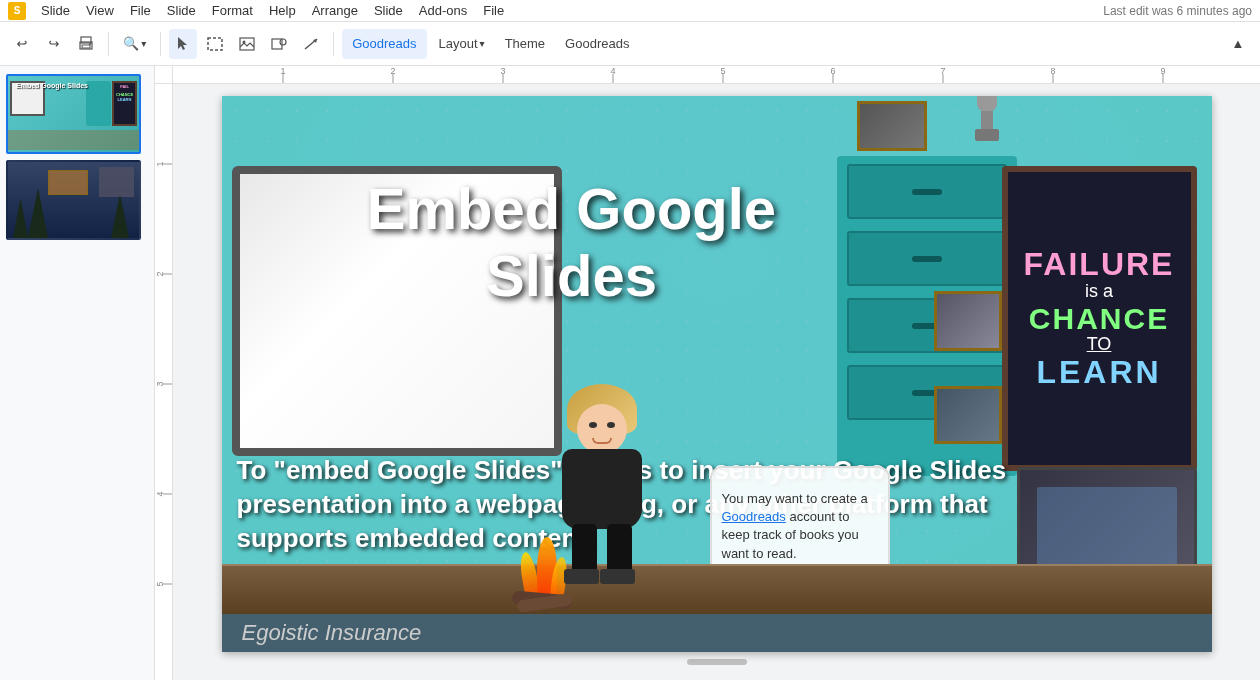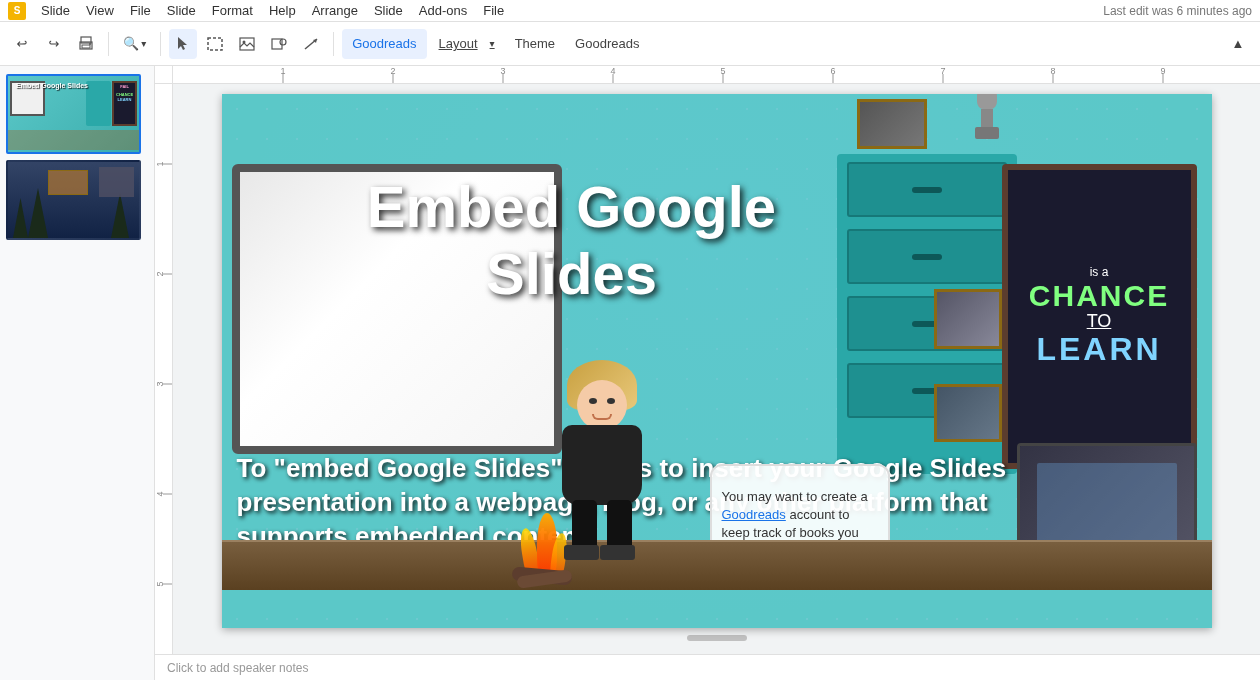--- a/index.html
+++ b/index.html
@@ -74,28 +74,27 @@
       border-radius: 4px;
       padding: 4px 10px;
       font-size: 13px;
       cursor: pointer;
       font-weight: 500;
       border: none;
       height: 30px;
       display: flex; align-items: center;
     }
     .toolbar-dropdown {
-      display: flex; align-items: center; gap: 12px;
+      display: flex; align-items: center; gap: 2px;
       padding: 4px 8px;
       border-radius: 4px;
       cursor: pointer;
       font-size: 13px;
       color: #444;
       height: 30px;
-      text-decoration: underline;
     }
     .caret { font-size: 10px; }
 
     
     .main-layout {
       display: flex;
       height: calc(680px - 22px - 44px);
     }
 
     
@@ -195,21 +194,21 @@
       justify-content: center;
       overflow: hidden;
     }
     .chalkboard-text {
       text-align: center;
       font-family: 'Arial Black', sans-serif;
       line-height: 1.1;
       padding: 10px;
     }
     .chalk-failure { color: #ff9ed2; font-size: 32px; font-weight: 900; letter-spacing: 2px; }
-    .chalk-is-a { color: #fff; font-size: 12px; }
+    .chalk-is-a { color: #fff; font-size: 18px; }
     .chalk-chance { color: #80ff80; font-size: 30px; font-weight: 900; letter-spacing: 2px; }
     .chalk-to { color: #fff; font-size: 18px; text-decoration: underline; }
     .chalk-learn { color: #80d4ff; font-size: 32px; font-weight: 900; letter-spacing: 3px; }
 
     
     .whiteboard {
       position: absolute;
       left: 10px;
       top: 70px;
       width: 330px;
@@ -566,20 +565,21 @@
           <div class="photo-frame" style="position:absolute; right:210px; top:195px; width:68px; height:60px; background:#777;">
             <div style="width:100%; height:100%; background:linear-gradient(135deg,#556,#889);"></div>
           </div>
 
           <div class="photo-frame" style="position:absolute; right:210px; top:290px; width:68px; height:58px; background:#777;">
             <div style="width:100%; height:100%; background:linear-gradient(135deg,#445566,#667788);"></div>
           </div>
 
           <div class="chalkboard">
             <div class="chalkboard-text">
+              <div class="chalk-failure">FAILURE</div>
               <div class="chalk-is-a">is a</div>
               <div class="chalk-chance">CHANCE</div>
               <div class="chalk-to">TO</div>
               <div class="chalk-learn">LEARN</div>
             </div>
           </div>
 
           <div class="whiteboard">
             <div class="whiteboard-content"></div>
 
@@ -633,29 +633,29 @@
 
             <div style="position:absolute; top:65px; left:20px; width:80px; height:80px; background:#222; border-radius:10px 10px 20px 20%;"></div>
 
             <div style="position:absolute; top:140px; left:30px; width:25px; height:50px; background:#111; border-radius:5px;"></div>
             <div style="position:absolute; top:140px; left:65px; width:25px; height:50px; background:#111; border-radius:5px;"></div>
 
             <div style="position:absolute; top:185px; left:22px; width:35px; height:15px; background:#333; border-radius:3px;"></div>
             <div style="position:absolute; top:185px; left:58px; width:35px; height:15px; background:#333; border-radius:3px;"></div>
           </div>
 
+          <div class="slide-bottom-label">
+            <span>Egoistic Insurance</span>
+          </div>
 
         </div>
 
         <div class="hscrollbar" style="width:990px; margin-top:4px;">
           <div class="hscroll-track"></div>
         </div>
 
       </div>
     </div>
 
-    <div class="speaker-notes">
-      <span style="color:#999; font-size:12px;">Click to add speaker notes</span>
-    </div>
 
   </div>
 
 </div>
 
 </body></html>

